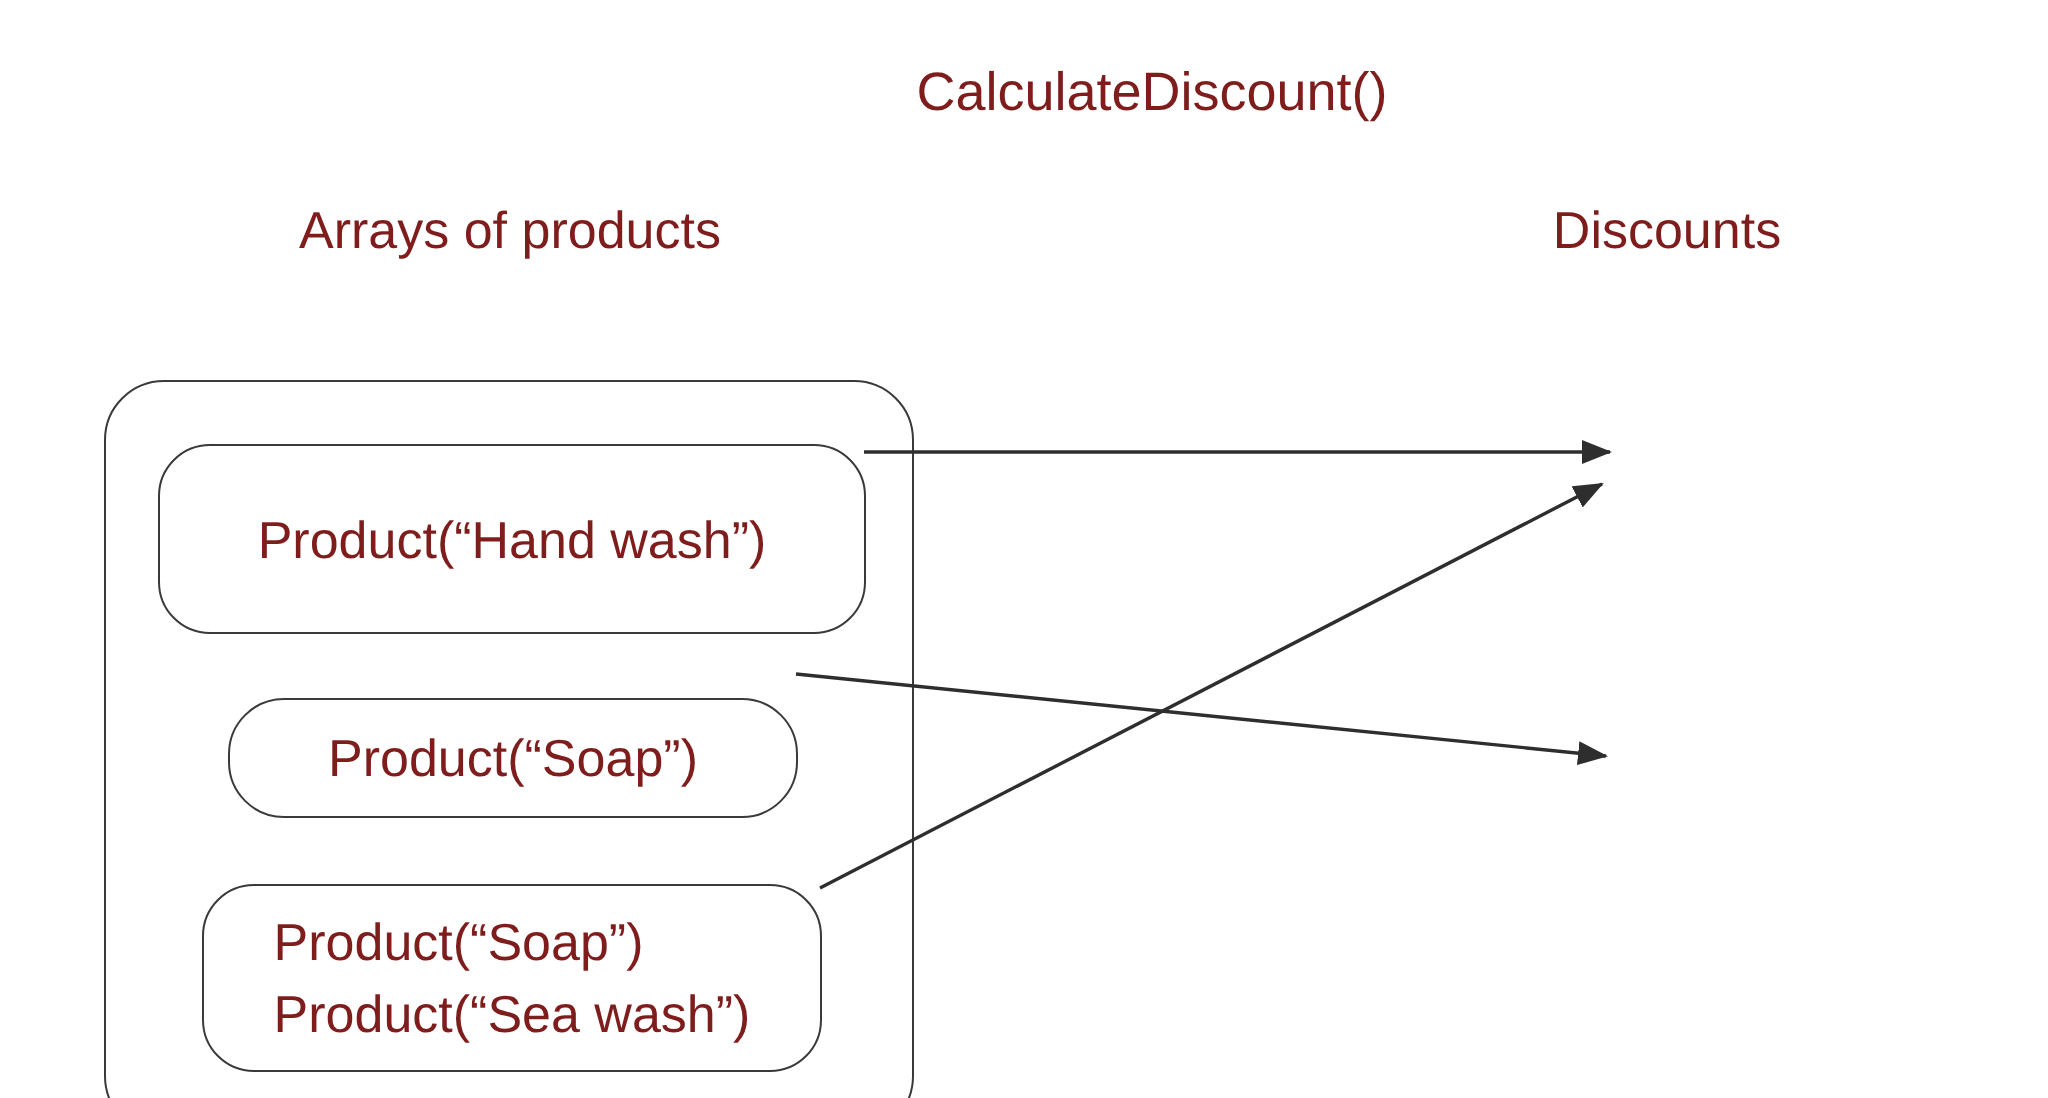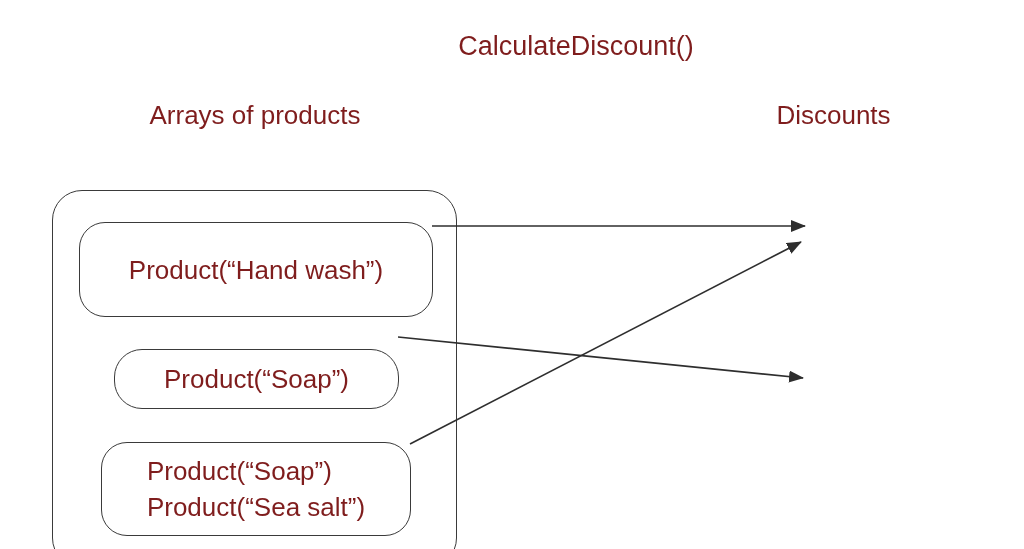--- a/index.html
+++ b/index.html
@@ -108,21 +108,21 @@
 
     <div class="group-box group-2">
       <div class="group-text">
         <div>Product(“Soap”)</div>
       </div>
     </div>
 
     <div class="group-box group-3">
       <div class="group-text">
         <div>Product(“Soap”)</div>
-        <div>Product(“Sea salt”)</div>
+        <div>Product(“Sea wash”)</div>
       </div>
     </div>
 
   </div>
 
 
   <svg class="arrows-layer" width="1024" height="549" viewBox="0 0 1024 549" xmlns="http://www.w3.org/2000/svg">
     <defs>
       <marker id="arrowhead" markerUnits="userSpaceOnUse" markerWidth="15" markerHeight="12" refX="14" refY="6" orient="auto">
         <path d="M0,0 L15,6 L0,12 Z" fill="#2e2e2e"></path>

